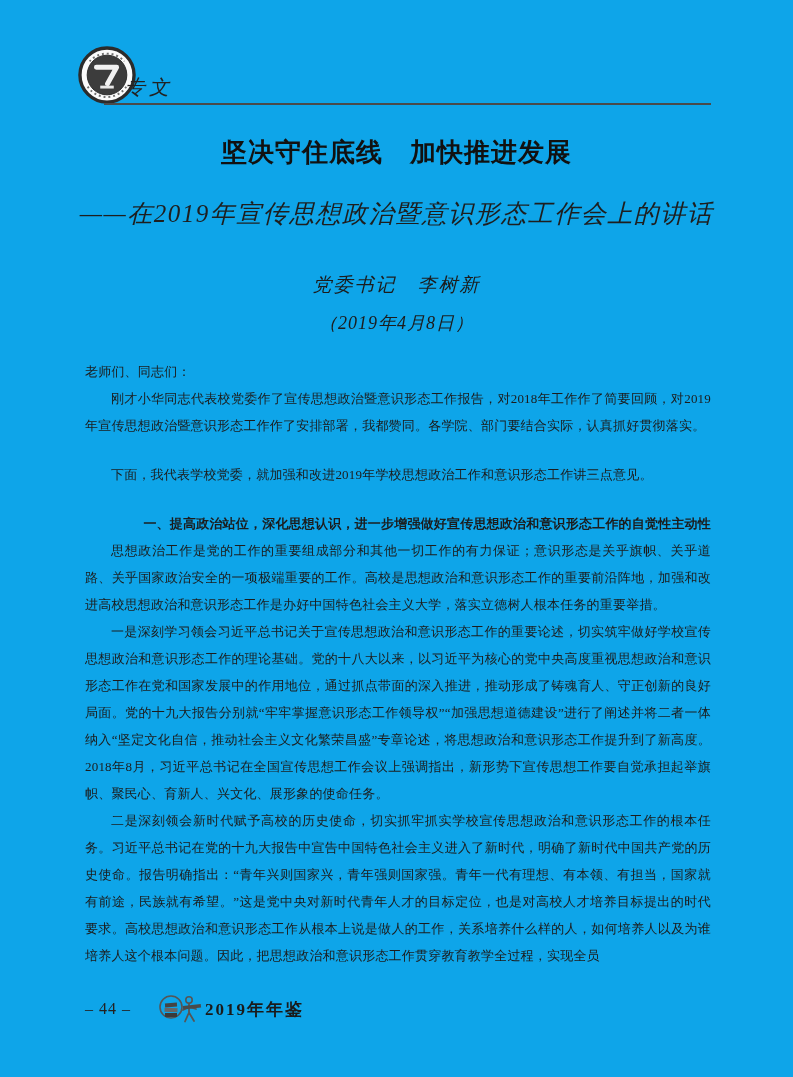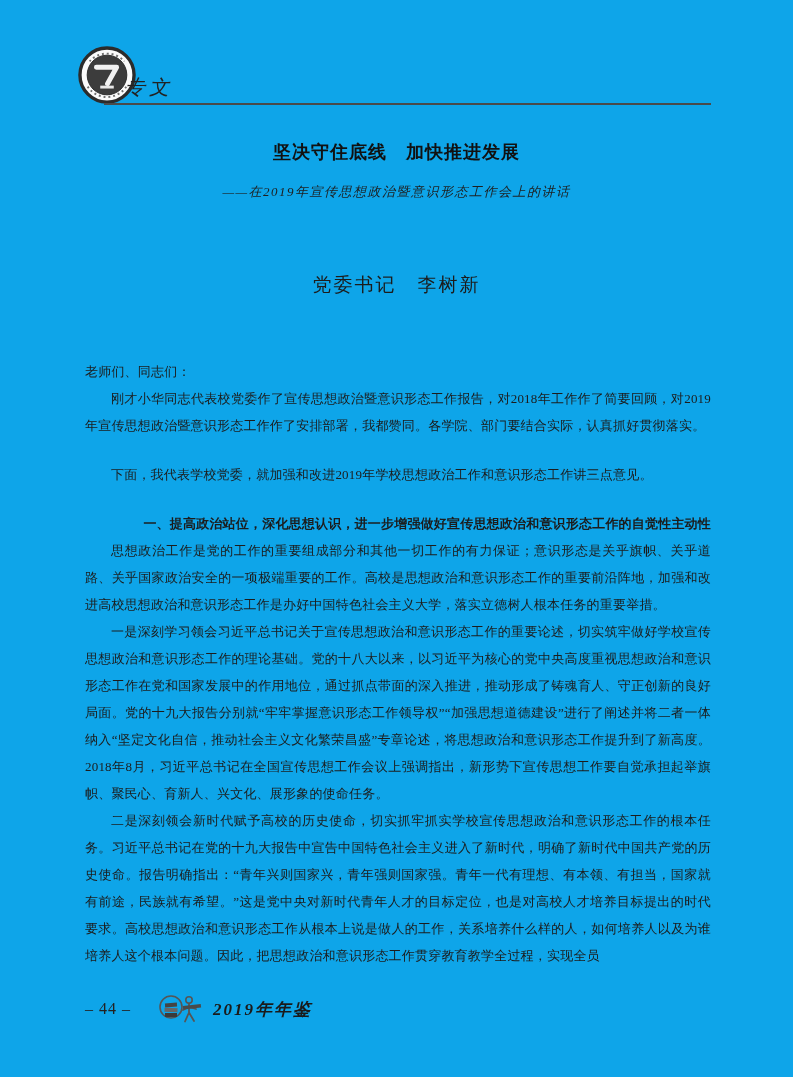--- a/index.html
+++ b/index.html
@@ -36,44 +36,45 @@
     background: #4a4a4a;
   }
   
   .title-block {
     position: absolute;
     left: 0; top: 133px;
     width: 100%;
     text-align: center;
   }
   .title-line {
-    font-family: Liberation Mono, monospace;
+    font-family: Liberation Serif, serif;
     font-weight: bold;
-    font-size: 18px;
+    font-size: 26px;
     line-height: 40px;
     letter-spacing: 1px;
     color: #111;
   }
   .subtitle {
-    margin-top: 10px;
-    font-size: 13px;
+    margin-top: 24px;
+    font-size: 25px;
     font-style: italic;
     letter-spacing: 1.5px;
     color: #1e1e1e;
     font-family: Liberation Serif, serif;
   }
   
   .byline {
     position: absolute;
     left: 0; top: 272px;
     width: 100%;
     text-align: center;
   }
   .byline .author {
     font-size: 19px;
+    font-style: italic;
     letter-spacing: 2px;
   }
   .byline .date {
     margin-top: 13px;
     font-size: 18px;
     font-style: italic;
     letter-spacing: 1px;
   }
   
   .body-text {
@@ -102,23 +103,21 @@
     display: flex;
     align-items: center;
   }
   .page-number {
     font-size: 16px;
     letter-spacing: 1px;
     color: #222;
   }
   .yearbook-logo { margin-left: 28px; width: 46px; height: 32px; }
   .yearbook-title {
-    margin-left: 8px;
     font-size: 17px;
-    font-style: italic;
     font-weight: bold;
     letter-spacing: 2px;
     color: #1a1a1a;
   }
 </style>
 </head>
 <body>
 
 <div class="page">
 
@@ -135,20 +134,21 @@
   <div class="category-label">专文</div>
   <div class="header-rule"></div>
 
   <div class="title-block">
     <div class="title-line">坚决守住底线　加快推进发展</div>
     <div class="subtitle">——在2019年宣传思想政治暨意识形态工作会上的讲话</div>
   </div>
 
   <div class="byline">
     <div class="author">党委书记　李树新</div>
+    <div class="date">（2019年4月8日）</div>
   </div>
 
   <div class="body-text">
     <p class="salutation">老师们、同志们：</p>
     <p>刚才小华同志代表校党委作了宣传思想政治暨意识形态工作报告，对2018年工作作了简要回顾，对2019年宣传思想政治暨意识形态工作作了安排部署，我都赞同。各学院、部门要结合实际，认真抓好贯彻落实。</p>
     <p class="gap-before">下面，我代表学校党委，就加强和改进2019年学校思想政治工作和意识形态工作讲三点意见。</p>
     <p class="heading gap-before">一、提高政治站位，深化思想认识，进一步增强做好宣传思想政治和意识形态工作的自觉性主动性</p>
     <p>思想政治工作是党的工作的重要组成部分和其他一切工作的有力保证；意识形态是关乎旗帜、关乎道路、关乎国家政治安全的一项极端重要的工作。高校是思想政治和意识形态工作的重要前沿阵地，加强和改进高校思想政治和意识形态工作是办好中国特色社会主义大学，落实立德树人根本任务的重要举措。</p>
     <p>一是深刻学习领会习近平总书记关于宣传思想政治和意识形态工作的重要论述，切实筑牢做好学校宣传思想政治和意识形态工作的理论基础。党的十八大以来，以习近平为核心的党中央高度重视思想政治和意识形态工作在党和国家发展中的作用地位，通过抓点带面的深入推进，推动形成了铸魂育人、守正创新的良好局面。党的十九大报告分别就“牢牢掌握意识形态工作领导权”“加强思想道德建设”进行了阐述并将二者一体纳入“坚定文化自信，推动社会主义文化繁荣昌盛”专章论述，将思想政治和意识形态工作提升到了新高度。2018年8月，习近平总书记在全国宣传思想工作会议上强调指出，新形势下宣传思想工作要自觉承担起举旗帜、聚民心、育新人、兴文化、展形象的使命任务。</p>
     <p>二是深刻领会新时代赋予高校的历史使命，切实抓牢抓实学校宣传思想政治和意识形态工作的根本任务。习近平总书记在党的十九大报告中宣告中国特色社会主义进入了新时代，明确了新时代中国共产党的历史使命。报告明确指出：“青年兴则国家兴，青年强则国家强。青年一代有理想、有本领、有担当，国家就有前途，民族就有希望。”这是党中央对新时代青年人才的目标定位，也是对高校人才培养目标提出的时代要求。高校思想政治和意识形态工作从根本上说是做人的工作，关系培养什么样的人，如何培养人以及为谁培养人这个根本问题。因此，把思想政治和意识形态工作贯穿教育教学全过程，实现全员</p>

